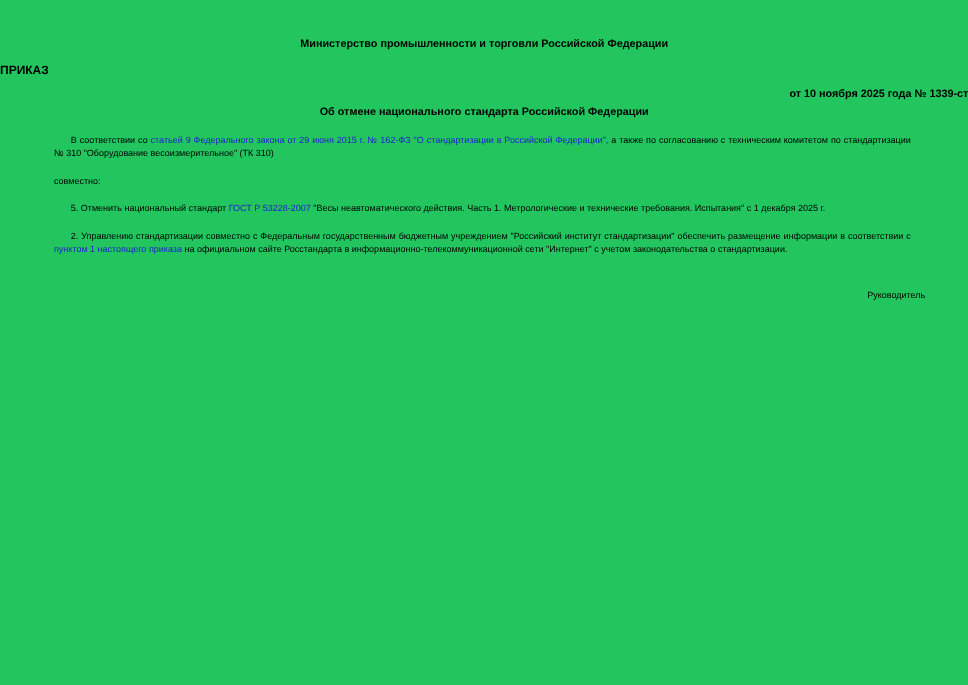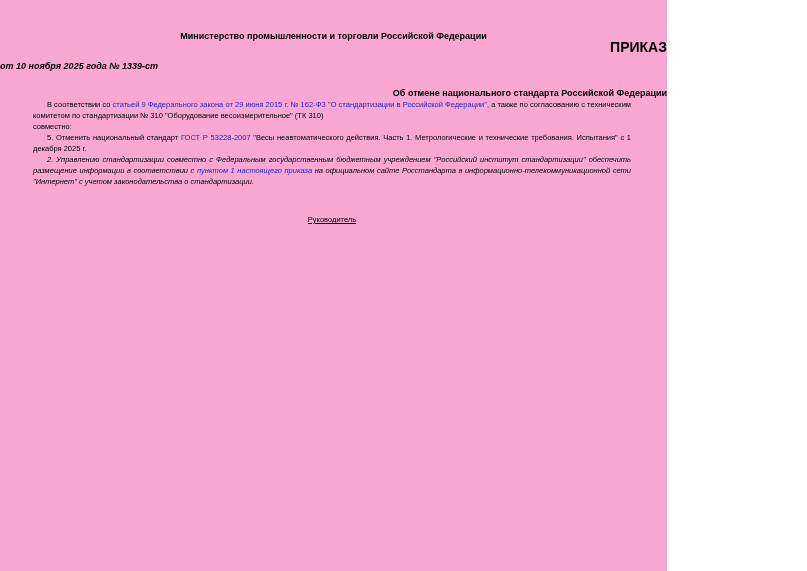--- a/index.html
+++ b/index.html
@@ -2,82 +2,81 @@
 <html><head>
 <meta charset="utf-8">
 <style>
   html, body {
     margin: 0;
     padding: 0;
     background: #ffffff;
   }
   .page {
     position: relative;
-    width: 667px;
+    width: 807px;
     height: 571px;
-    background: #f9a8d4;
+    background: #22c55e;
     font-family: "Liberation Sans", sans-serif;
     color: #000000;
     overflow: hidden;
   }
   .header {
     text-align: center;
     padding-top: 31px;
     font-weight: bold;
     font-size: 9px;
     line-height: 11px;
   }
   .doc-type {
-    text-align: right;
+    text-align: left;
     font-weight: bold;
-    font-size: 14px;
+    font-size: 10px;
     line-height: 11px;
+    margin-top: 12px;
   }
   .doc-date {
-    text-align: left;
+    text-align: right;
     font-weight: bold;
     font-size: 9px;
     line-height: 11px;
     margin-top: 8px;
-    font-style: italic;
   }
   .doc-title {
-    text-align: right;
+    text-align: center;
     font-weight: bold;
     font-size: 9px;
     line-height: 11px;
-    margin-top: 16px;
+    margin-top: 4px;
   }
   .content {
     margin: 0 36px 0 33px;
     font-size: 7.5px;
     line-height: 11px;
   }
   .content p {
-    margin: 0;
+    margin: 12px;
     text-align: justify;
   }
   .para-indent {
     text-indent: 14px;
   }
   .preamble   { margin-top: 26px; }
   .order-word { margin-top: 10px; text-align: left; }
   .order-item-1 { margin-top: 0; }
-  .order-item-2 { margin-top: 11px; font-style: italic; }
+  .order-item-2 { margin-top: 11px; }
   .doc-link {
     color: #2222cc;
     text-decoration: none;
     cursor: pointer;
   }
   .signature {
     margin-top: 27px;
-    text-align: center;
+    text-align: right;
     font-size: 7.5px;
     line-height: 11px;
-    text-decoration: underline;
   }
 </style>
 </head>
 <body>
 
 <div class="page">
 
   <div class="header">
     <div>Министерство промышленности и торговли Российской Федерации</div>
   </div>

